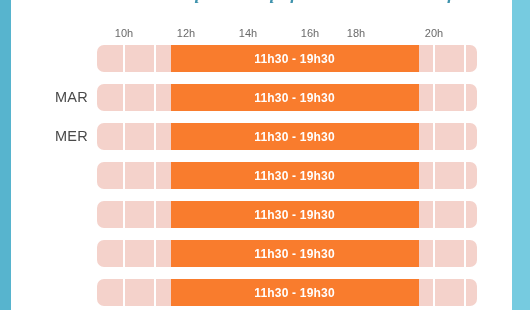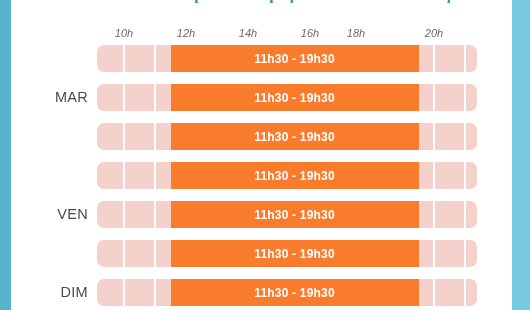--- a/index.html
+++ b/index.html
@@ -61,21 +61,21 @@
     font-style: italic;
     color: #6cb4c9;
   }
   .title-orn.left { left: 60px; }
   .title-orn.right { left: 466px; }
 
   
   .ruler {
     position: absolute;
     left: 0; top: 26px;
-    width: 525px; height: 15px; font-style: italic;
+    width: 525px; height: 15px;
   }
   .tick {
     position: absolute;
     top: 0;
     width: 40px;
     margin-left: -20px;
     text-align: center;
     font-size: 11px;
     color: #6a6a6a;
     line-height: 14px;
@@ -195,20 +195,21 @@
             <div class="divider" style="left: 305px;"></div>
             <div class="divider" style="left: 336px;"></div>
             <div class="divider" style="left: 367px;"></div>
           </div>
           <div class="bar" style="left: 73.5px; width: 248px;">
             <span>11h30 - 19h30</span>
           </div>
         </div>
       </div>
       <div class="row" style="top: 123px;">
+        <div class="day-label">MER</div>
         <div class="track">
           <div class="cellgrid">
             <div class="divider" style="left: 26px;"></div>
             <div class="divider" style="left: 57px;"></div>
             <div class="divider" style="left: 88px;"></div>
             <div class="divider" style="left: 119px;"></div>
             <div class="divider" style="left: 150px;"></div>
             <div class="divider" style="left: 181px;"></div>
             <div class="divider" style="left: 212px;"></div>
             <div class="divider" style="left: 243px;"></div>
@@ -237,21 +238,20 @@
             <div class="divider" style="left: 305px;"></div>
             <div class="divider" style="left: 336px;"></div>
             <div class="divider" style="left: 367px;"></div>
           </div>
           <div class="bar" style="left: 73.5px; width: 248px;">
             <span>11h30 - 19h30</span>
           </div>
         </div>
       </div>
       <div class="row" style="top: 201px;">
-        <div class="day-label">VEN</div>
         <div class="track">
           <div class="cellgrid">
             <div class="divider" style="left: 26px;"></div>
             <div class="divider" style="left: 57px;"></div>
             <div class="divider" style="left: 88px;"></div>
             <div class="divider" style="left: 119px;"></div>
             <div class="divider" style="left: 150px;"></div>
             <div class="divider" style="left: 181px;"></div>
             <div class="divider" style="left: 212px;"></div>
             <div class="divider" style="left: 243px;"></div>
@@ -280,21 +280,20 @@
             <div class="divider" style="left: 305px;"></div>
             <div class="divider" style="left: 336px;"></div>
             <div class="divider" style="left: 367px;"></div>
           </div>
           <div class="bar" style="left: 73.5px; width: 248px;">
             <span>11h30 - 19h30</span>
           </div>
         </div>
       </div>
       <div class="row" style="top: 279px;">
-        <div class="day-label">DIM</div>
         <div class="track">
           <div class="cellgrid">
             <div class="divider" style="left: 26px;"></div>
             <div class="divider" style="left: 57px;"></div>
             <div class="divider" style="left: 88px;"></div>
             <div class="divider" style="left: 119px;"></div>
             <div class="divider" style="left: 150px;"></div>
             <div class="divider" style="left: 181px;"></div>
             <div class="divider" style="left: 212px;"></div>
             <div class="divider" style="left: 243px;"></div>

